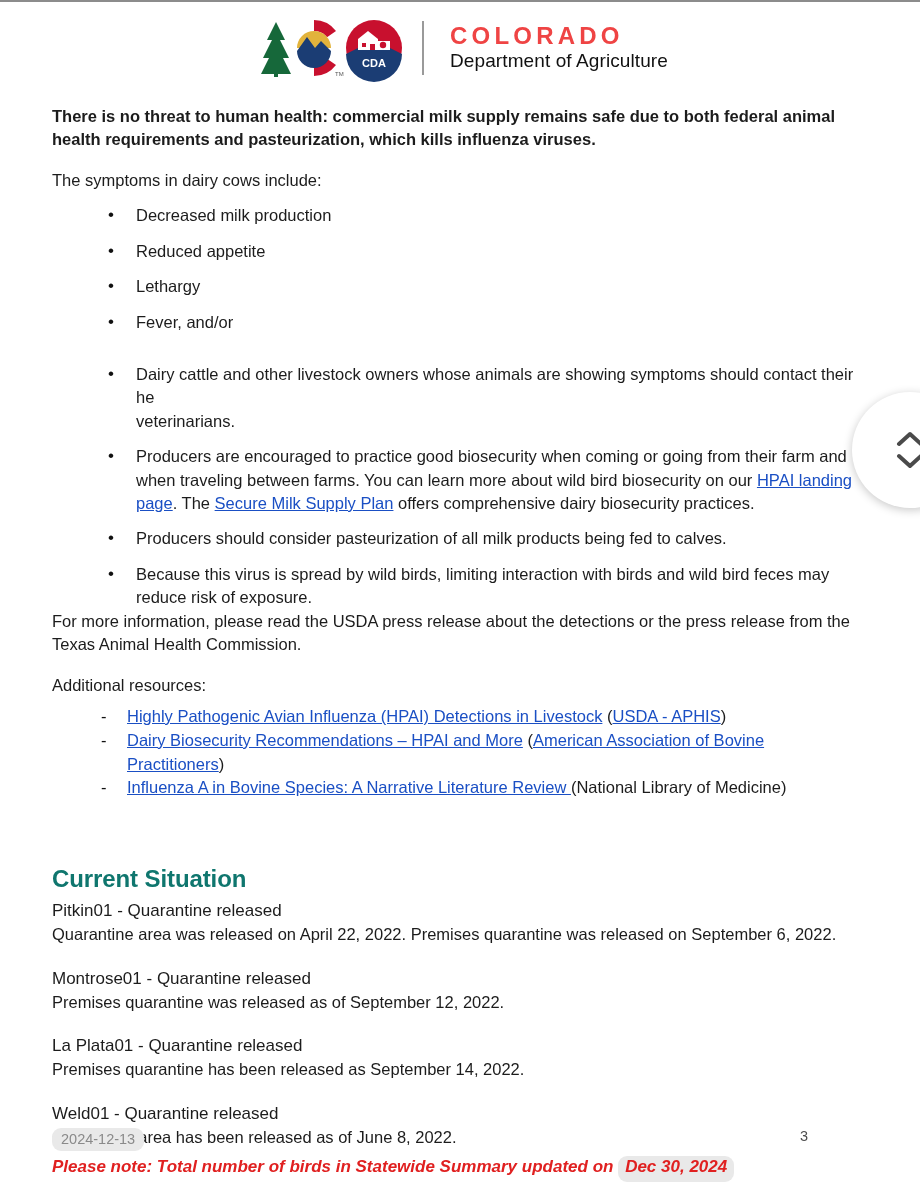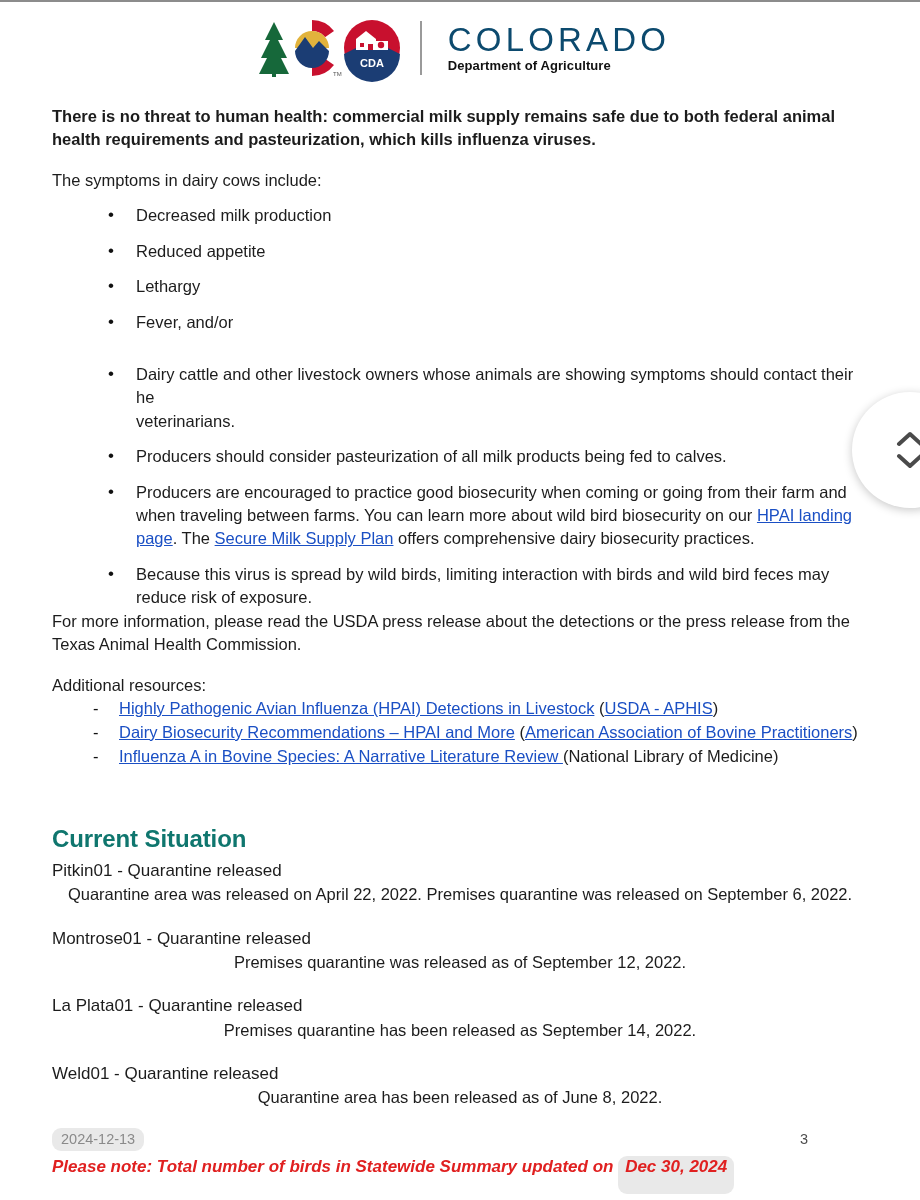--- a/index.html
+++ b/index.html
@@ -38,29 +38,29 @@
   .logo-row { display: flex; align-items: center; gap: 14px; }
   .logo-marks { display: flex; align-items: center; gap: 4px; }
   .divider-bar {
     width: 2px;
     height: 54px;
     background: #9a9a9a;
     margin: 0 12px 0 6px;
   }
   .wordmark { display: flex; flex-direction: column; justify-content: center; }
   .wordmark .line1 {
-    font-size: 33px;
+    font-size: 24px;
+    font-weight: bold;
+    letter-spacing: 4.2px;
+    color: #ef4444;
+    line-height: 1.1;
+  }
+  .wordmark .line2 {
+    font-size: 19px;
     font-weight: normal;
-    letter-spacing: 4.2px;
-    color: #0c4a6e;
-    line-height: 1.1;
-  }
-  .wordmark .line2 {
-    font-size: 13px;
-    font-weight: bold;
     color: #111;
     line-height: 1.25;
     letter-spacing: 0.1px;
   }
 
   
   .content {
     padding: 0 52px 0 52px;
     font-size: 16.5px;
     line-height: 1.42;
@@ -106,21 +106,21 @@
     color: #111;
   }
   ul.bullets.loose > li { margin-bottom: 0; }
 
   a.doclink {
     color: #1a4fc4;
     text-decoration: underline;
   }
 
   ul.dashlist {
-    margin: 0;
+    margin: 8px;
     padding-left: 38px;
     list-style: none;
   }
   ul.dashlist > li {
     position: relative;
     padding-left: 29px;
     line-height: 1.44;
   }
   ul.dashlist > li::before {
     content: "-";
@@ -135,33 +135,32 @@
     font-weight: bold;
     margin: 0 0 3px 0;
     color: #0f766e;
     letter-spacing: -0.1px;
   }
   .sit-head {
     font-weight: normal;
     font-size: 17px;
     margin: 0;
   }
-  .sit-body { font-size: 16.5px; margin: 0; text-align: center; }
+  .sit-body { font-size: 16.5px; margin: 0; }
   .sit-block { margin-bottom: 20px; }
 
   
   .footer {
     position: absolute;
     left: 52px;
     right: 52px;
     bottom: 22px;
   }
   .footer-row {
     display: flex;
-    align-items: center;
     justify-content: space-between;
   }
   .date-badge {
     display: inline-block;
     background: #e9e9e9;
     color: #8a8a8a;
     font-size: 14.5px;
     padding: 2px 9px 3px 9px;
     border-radius: 9px;
     line-height: 1.25;
@@ -175,21 +174,21 @@
     margin-top: 5px;
     color: #e02020;
     font-weight: bold;
     font-style: italic;
     font-size: 17px;
     line-height: 1.3;
   }
   .note .hl-date {
     background: #e9e9e9;
     border-radius: 9px;
-    padding: 1px 7px 18px 7px;
+    padding: 1px 7px 6px 7px;
   }
 
   
   .scroll-fab {
     position: absolute;
     left: 852px;
     top: 392px;
     width: 116px;
     height: 116px;
     border-radius: 50%;
@@ -265,22 +264,22 @@
       <li>Decreased milk production</li>
       <li>Reduced appetite</li>
       <li>Lethargy</li>
       <li>Fever, and/or</li>
     </ul>
 
     <div class="gap"></div>
 
     <ul class="bullets loose">
       <li><span>Dairy cattle and other livestock owners whose animals are showing symptoms should contact their he</span><br><span>veterinarians.</span></li>
+      <li><span>Producers are encouraged to practice good biosecurity when coming or going from their farm and when traveling between farms. You can learn more about wild bird biosecurity on our </span><a class="doclink" href="#">HPAI landing page</a><span>. The </span><a class="doclink" href="#">Secure Milk Supply Plan</a><span> offers comprehensive dairy biosecurity practices.</span></li>
       <li>Producers should consider pasteurization of all milk products being fed to calves.</li>
-      <li><span>Producers are encouraged to practice good biosecurity when coming or going from their farm and when traveling between farms. You can learn more about wild bird biosecurity on our </span><a class="doclink" href="#">HPAI landing page</a><span>. The </span><a class="doclink" href="#">Secure Milk Supply Plan</a><span> offers comprehensive dairy biosecurity practices.</span></li>
       <li>Because this virus is spread by wild birds, limiting interaction with birds and wild bird feces may reduce risk of exposure.</li>
     </ul>
     <p>For more information, please read the USDA press release about the detections or the press release from the Texas Animal Health Commission.</p>
 
     <div class="gap"></div>
 
     <p>Additional resources:</p>
     <ul class="dashlist">
       <li><a class="doclink" href="#">Highly Pathogenic Avian Influenza (HPAI) Detections in Livestock</a><span> (</span><a class="doclink" href="#">USDA - APHIS</a><span>)</span></li>
       <li><a class="doclink" href="#">Dairy Biosecurity Recommendations – HPAI and More</a><span> (</span><a class="doclink" href="#">American Association of Bovine Practitioners</a><span>)</span></li>

